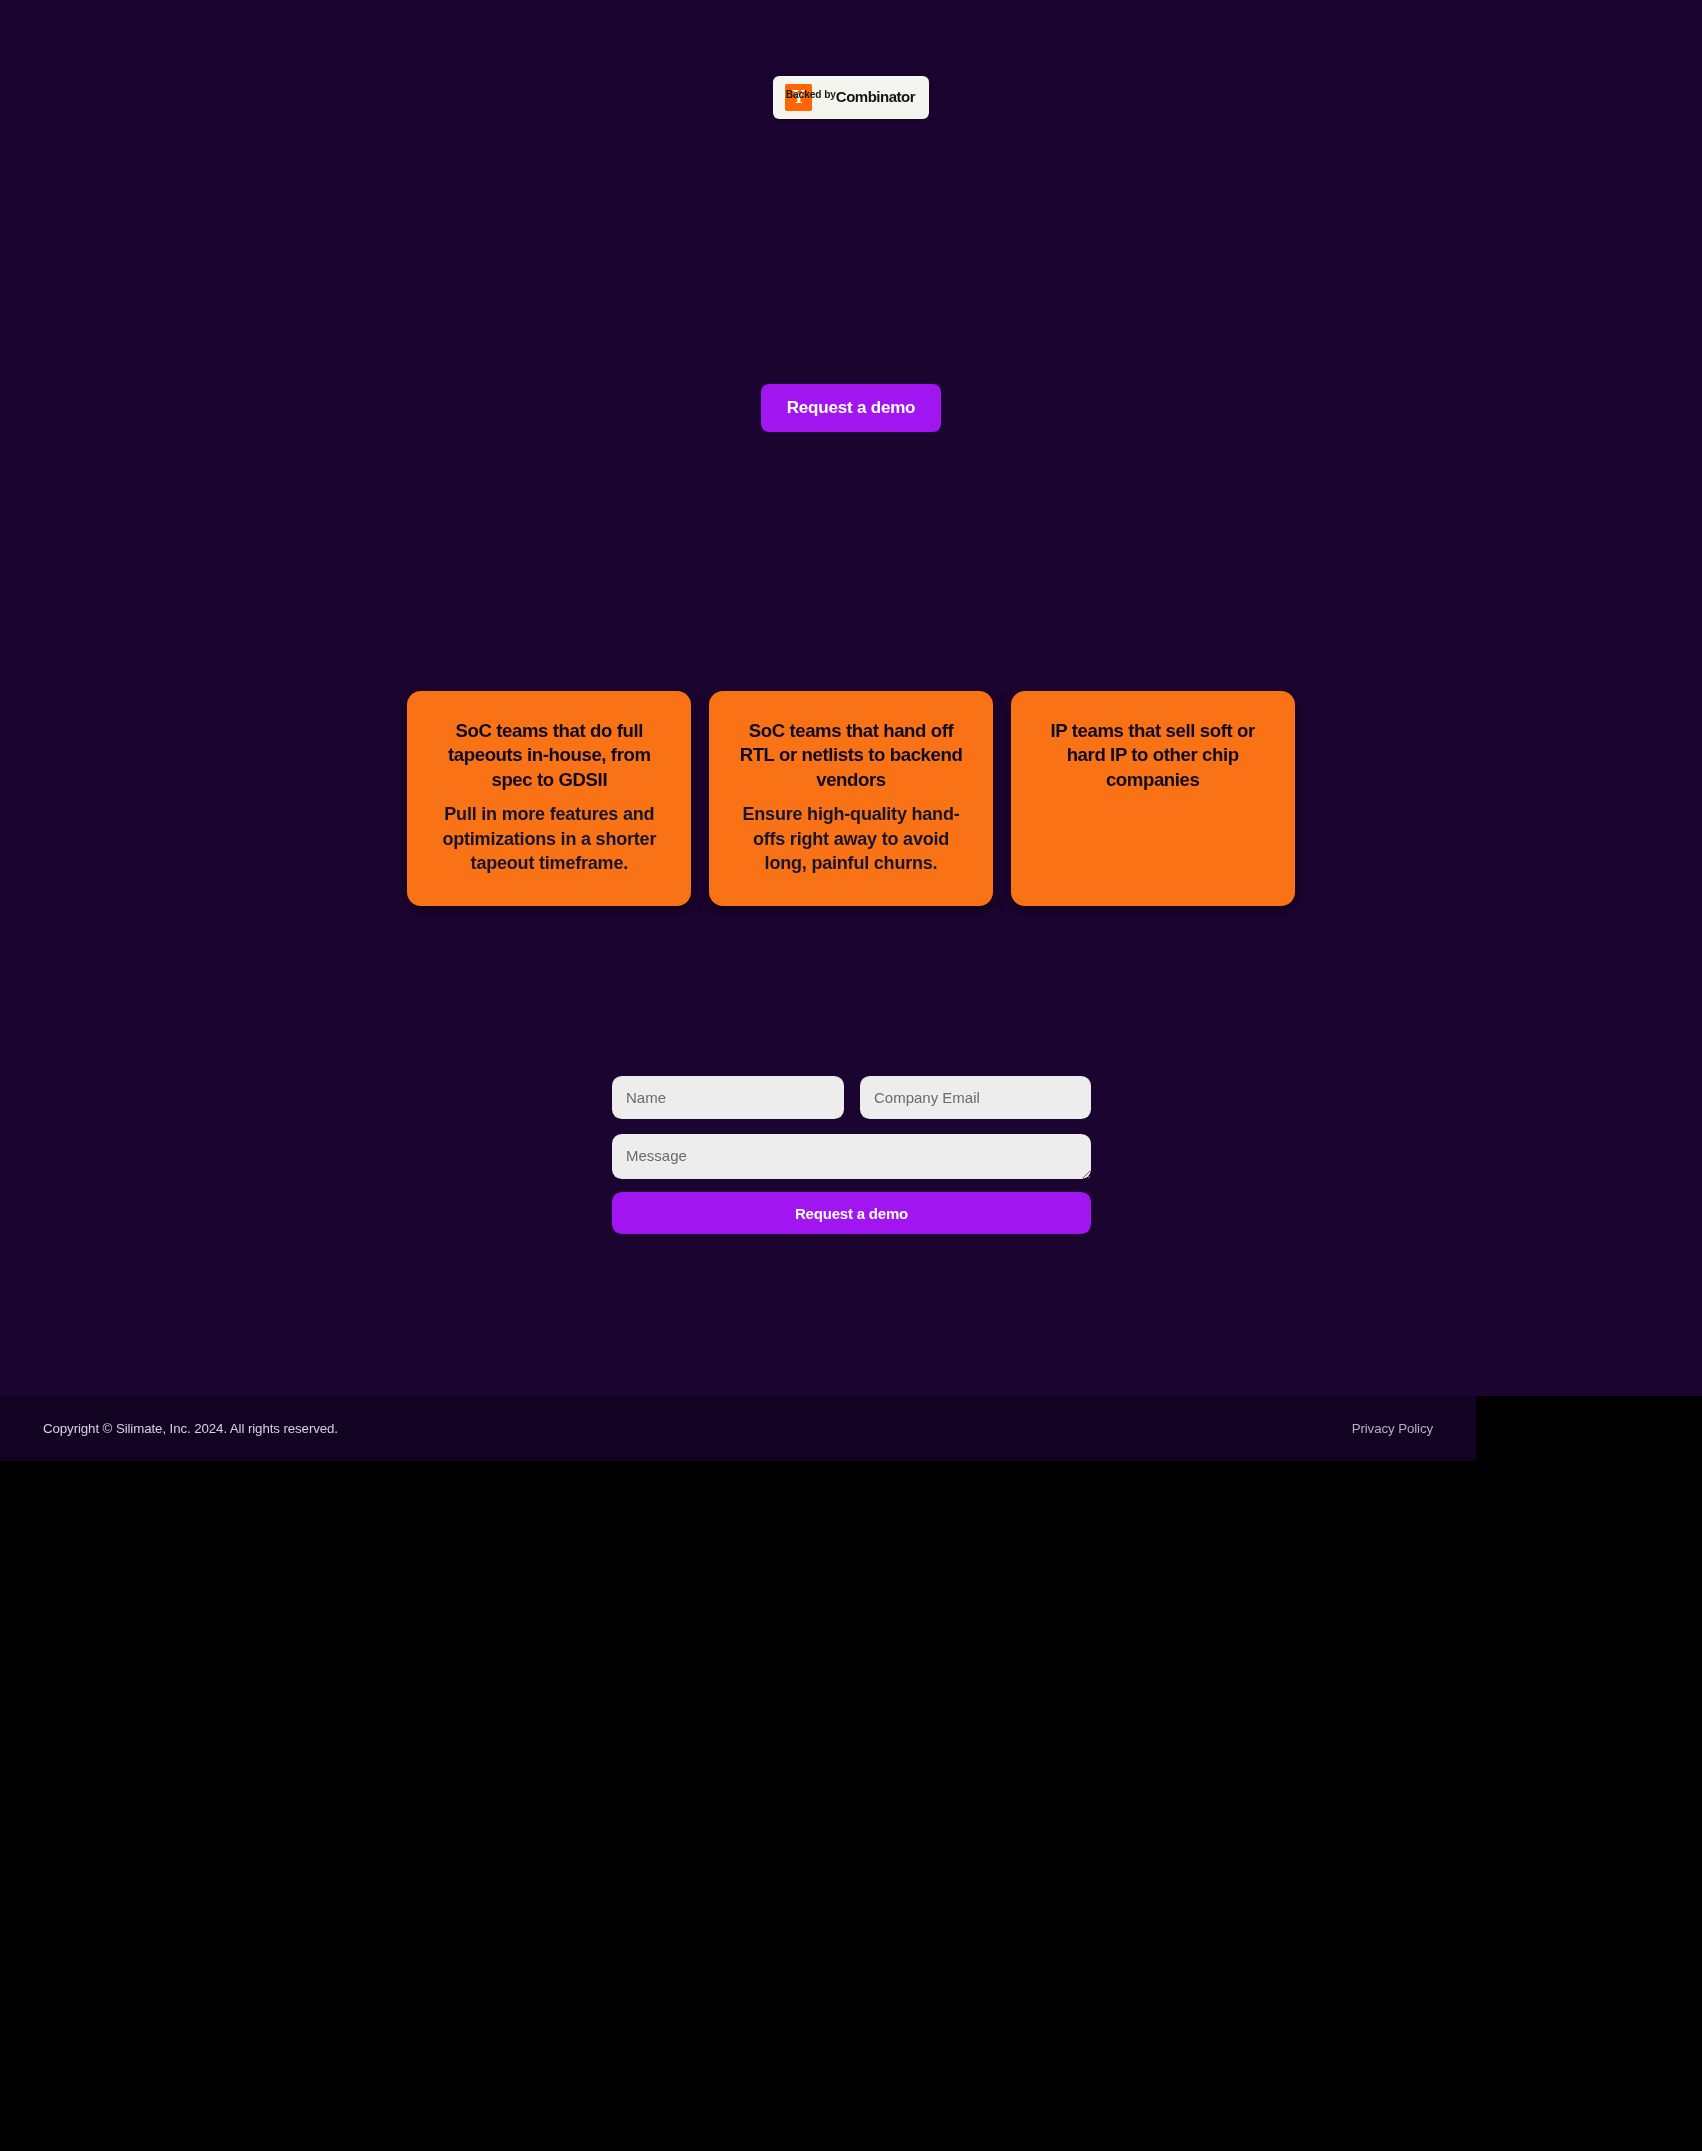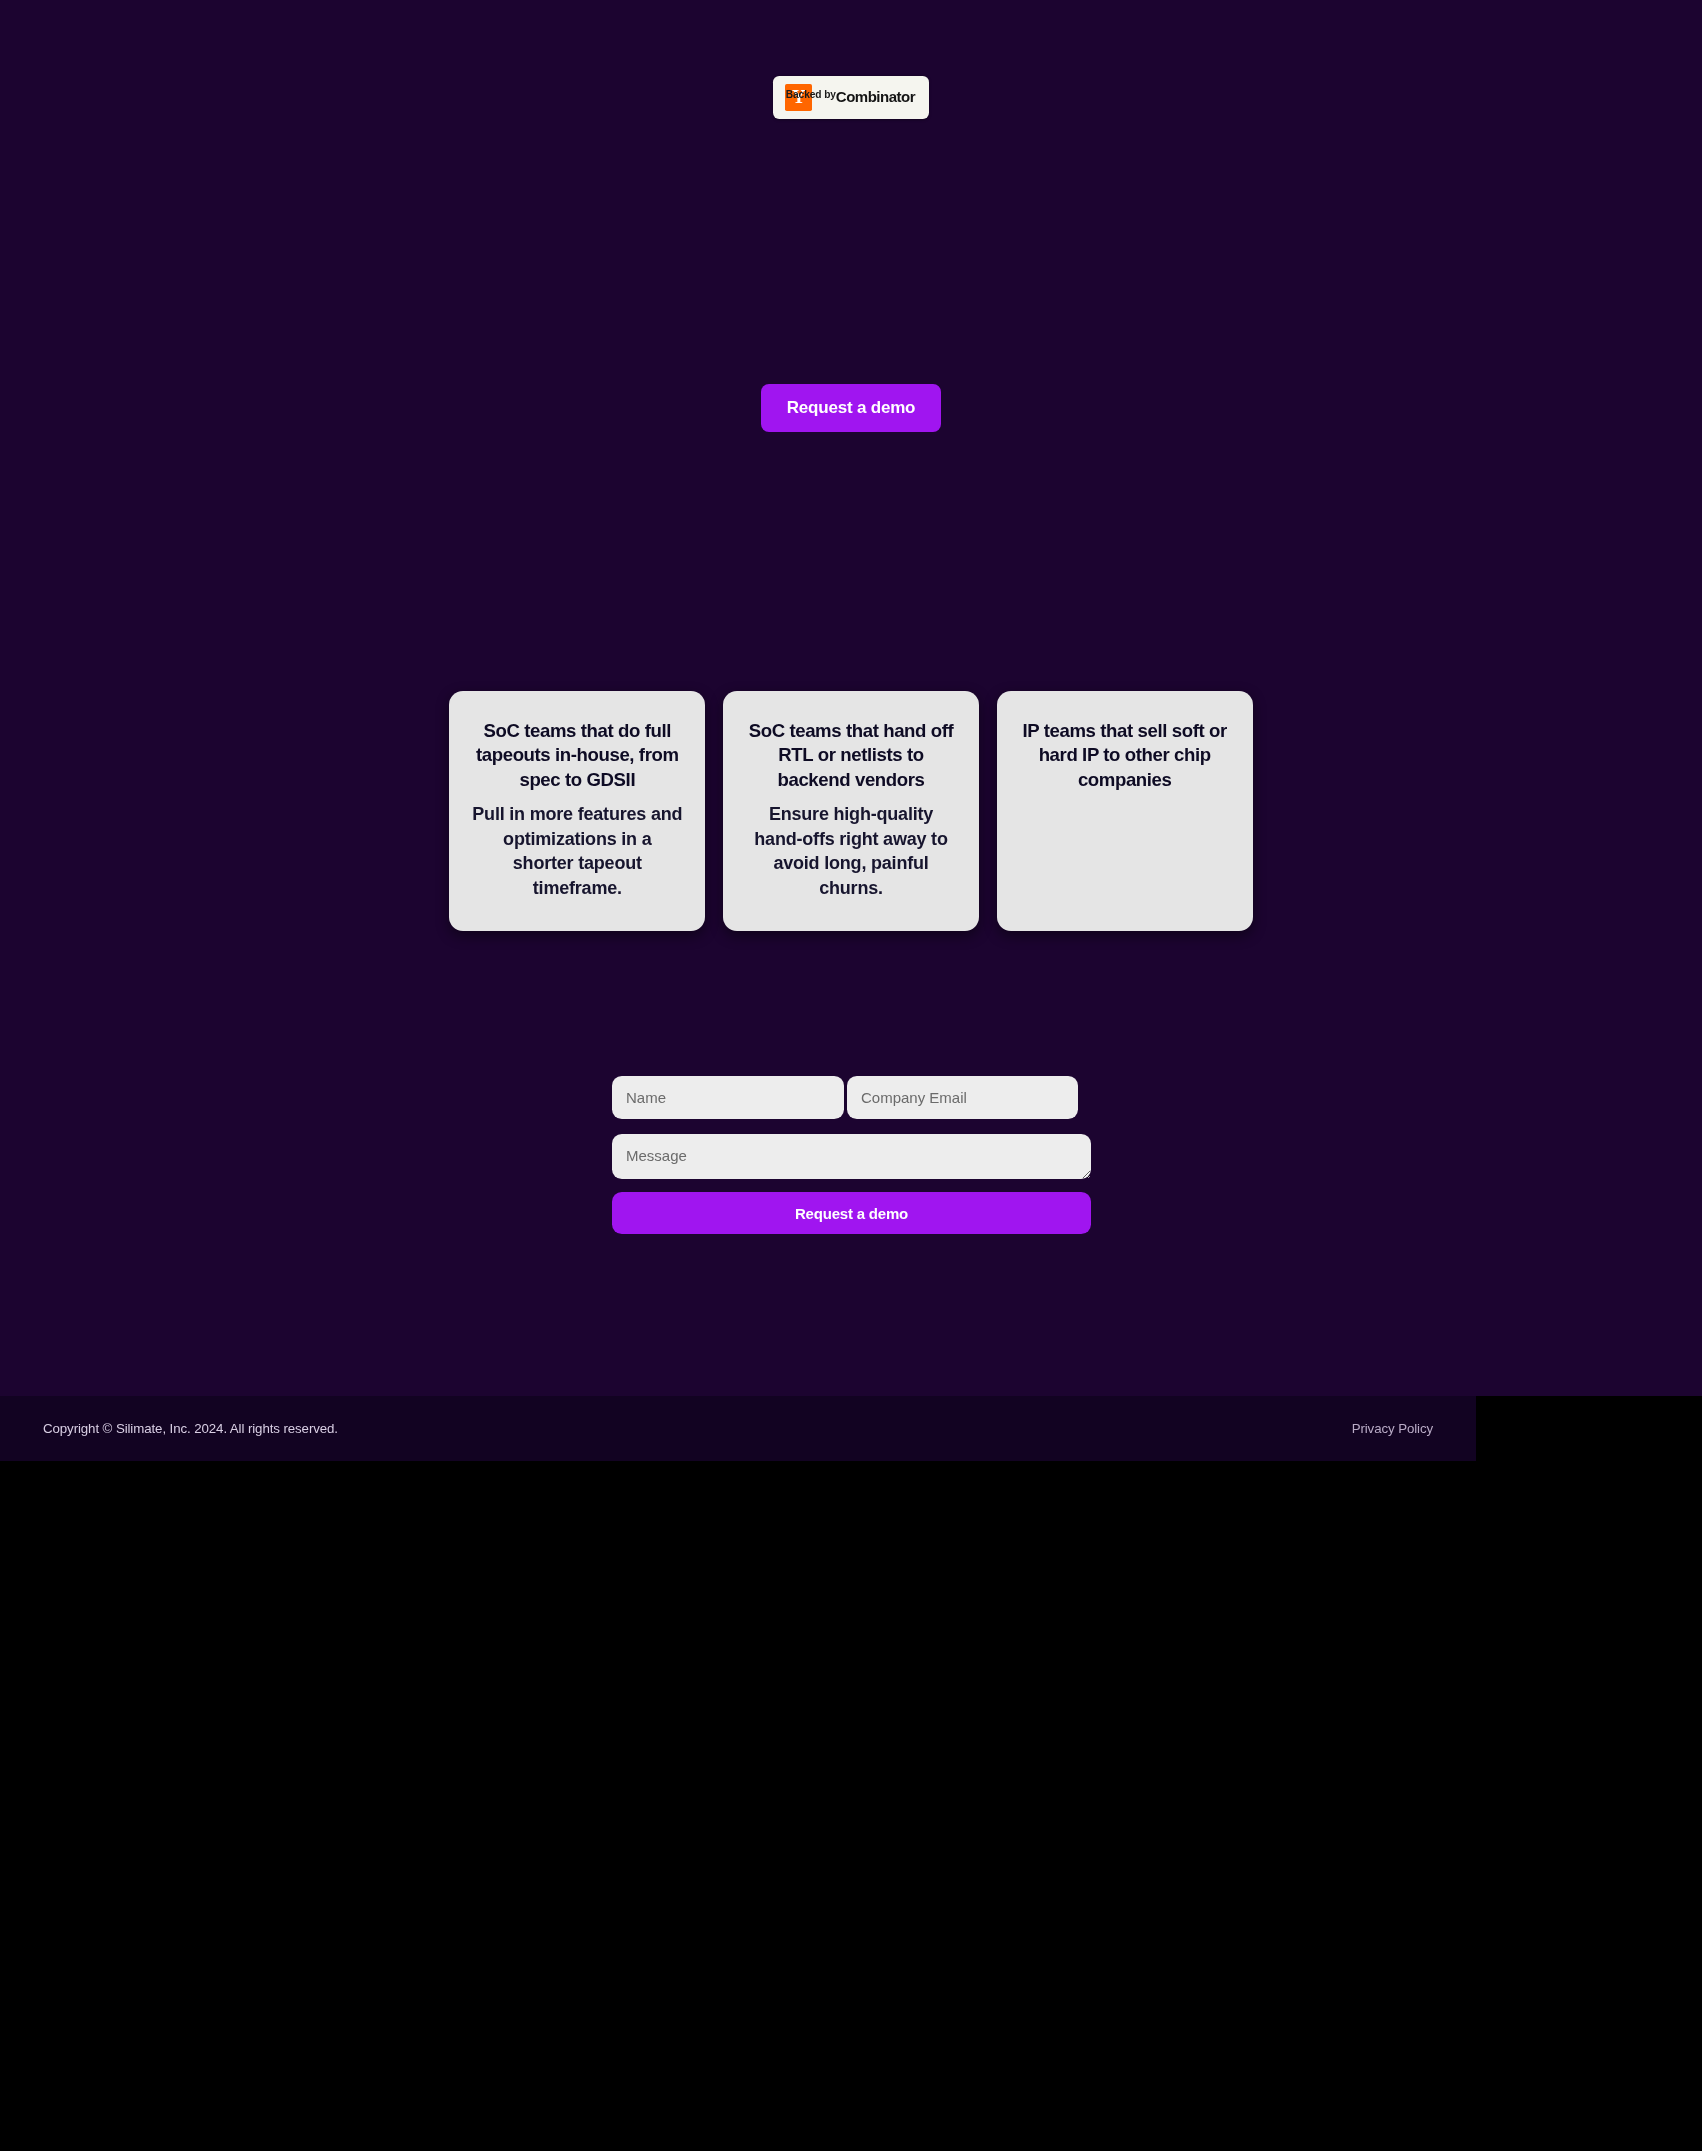--- a/index.html
+++ b/index.html
@@ -108,22 +108,22 @@
     position: absolute;
     left: 0;
     top: 691px;
     width: 1702px;
     display: flex;
     justify-content: center;
     align-items: stretch;
     gap: 17.7px;
   }
   .card {
-    width: 256px;
-    background: #e5e5e5;
+    width: 284px;
+    background: #f97316;
     border-radius: 14px;
     padding: 27.5px 22px 30px 22px;
     box-shadow: 0 4.4px 12.4px rgba(0,0,0,0.45);
     display: flex;
     flex-direction: column;
     align-items: flex-start;
   }
   .card-title {
     font-size: 18.6px;
     font-weight: 800;
@@ -144,21 +144,21 @@
 
   
   .form-wrap {
     position: absolute;
     left: 612px;
     top: 1076px;
     width: 479px;
   }
   .form-row {
     display: flex;
-    gap: 3px;
+    gap: 16px;
   }
   .field {
     background: #EDEDED;
     border: none;
     border-radius: 9.8px;
     font-family: "Liberation Sans", sans-serif;
     font-size: 15px;
     color: #1c1c1c;
     padding: 0 14px;
     height: 43px;

